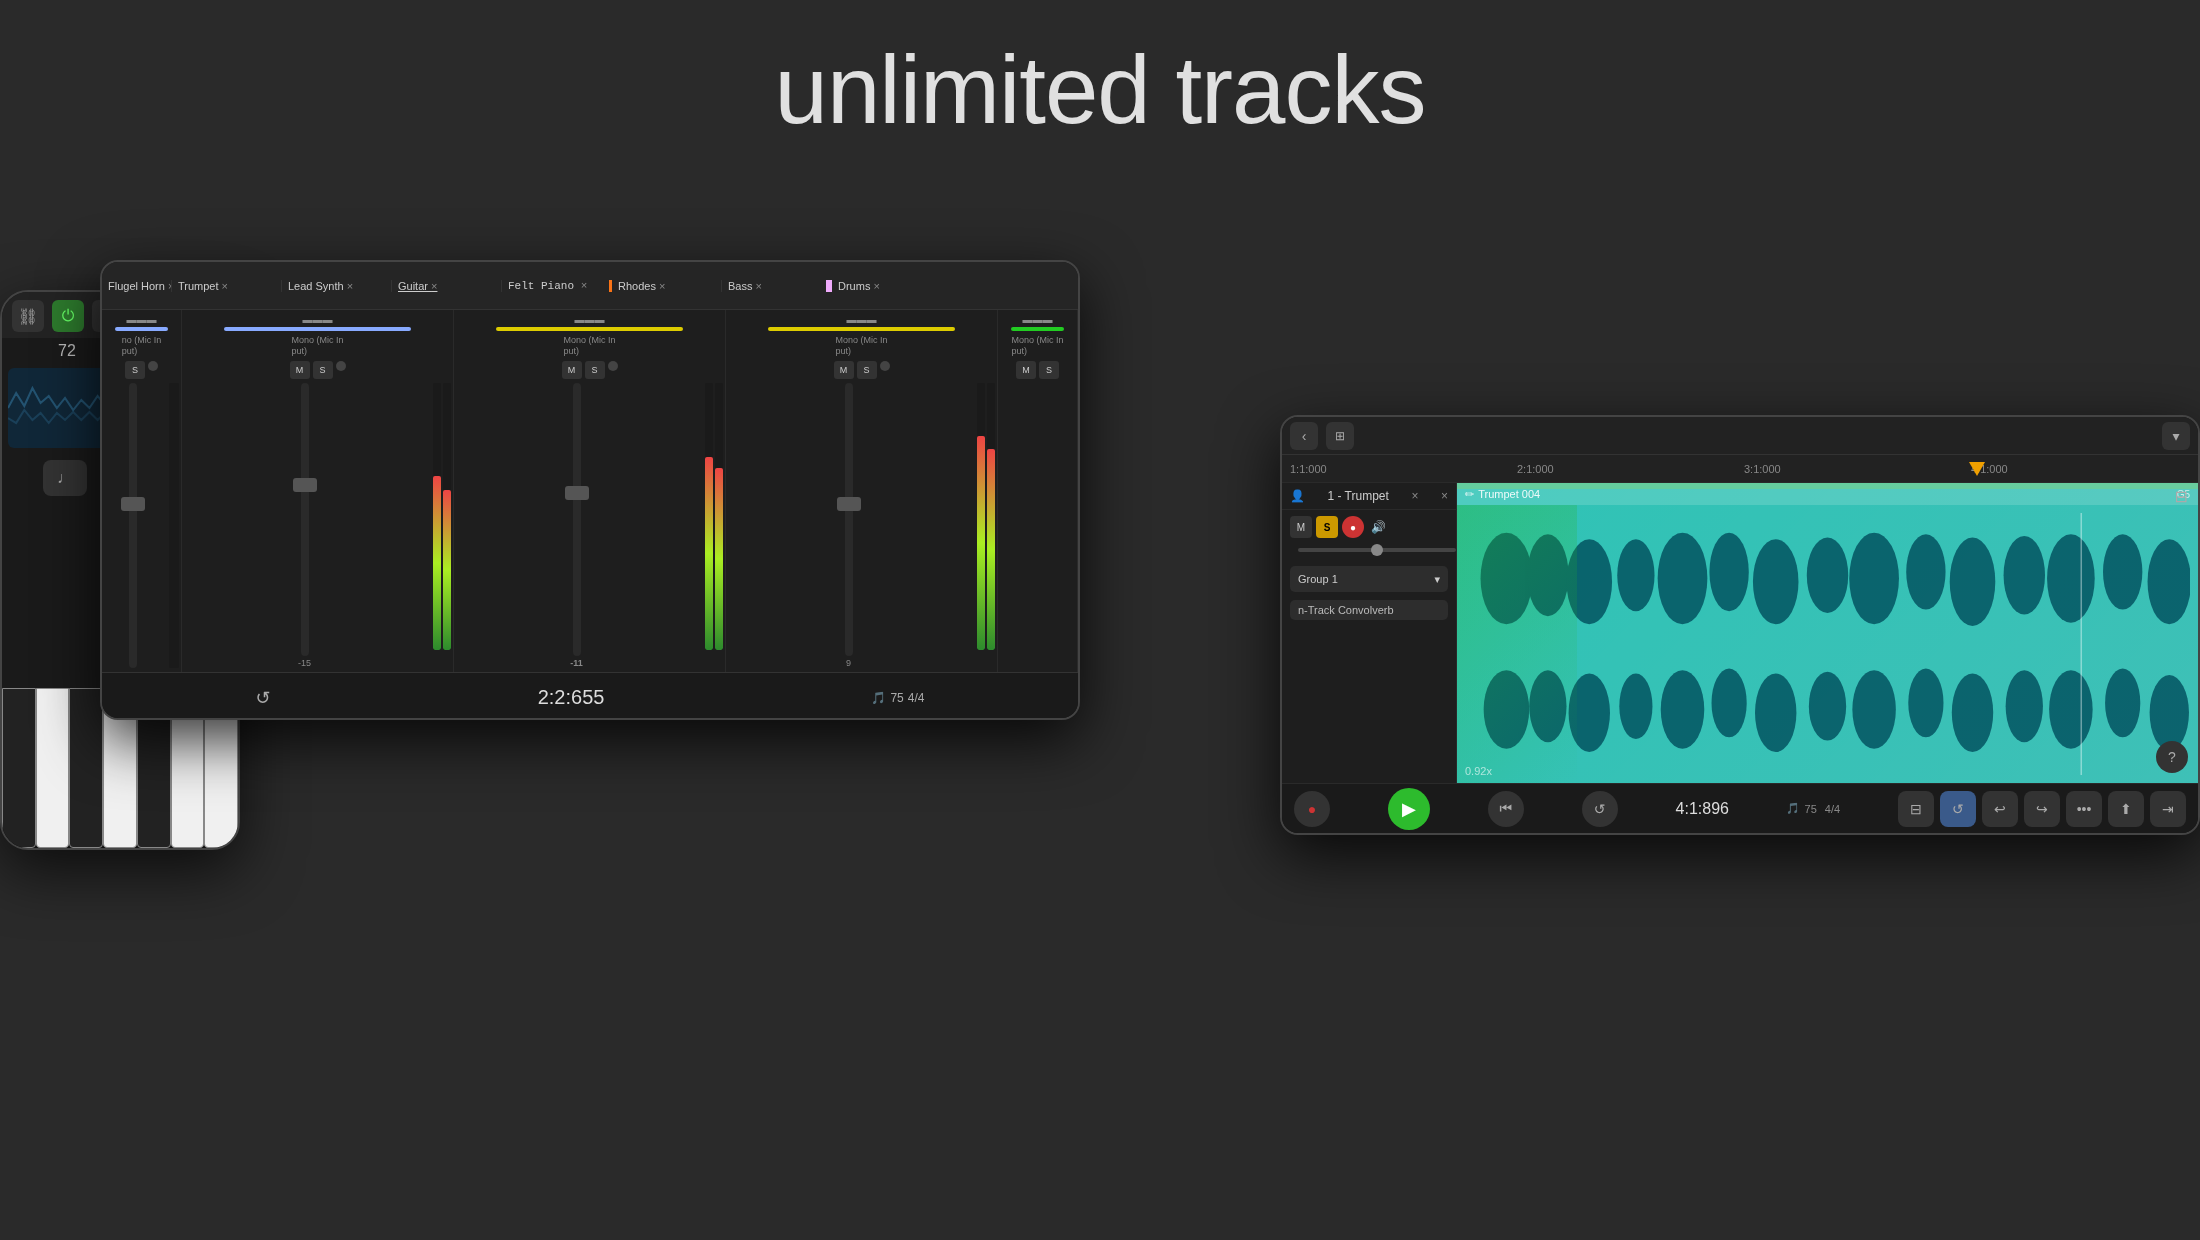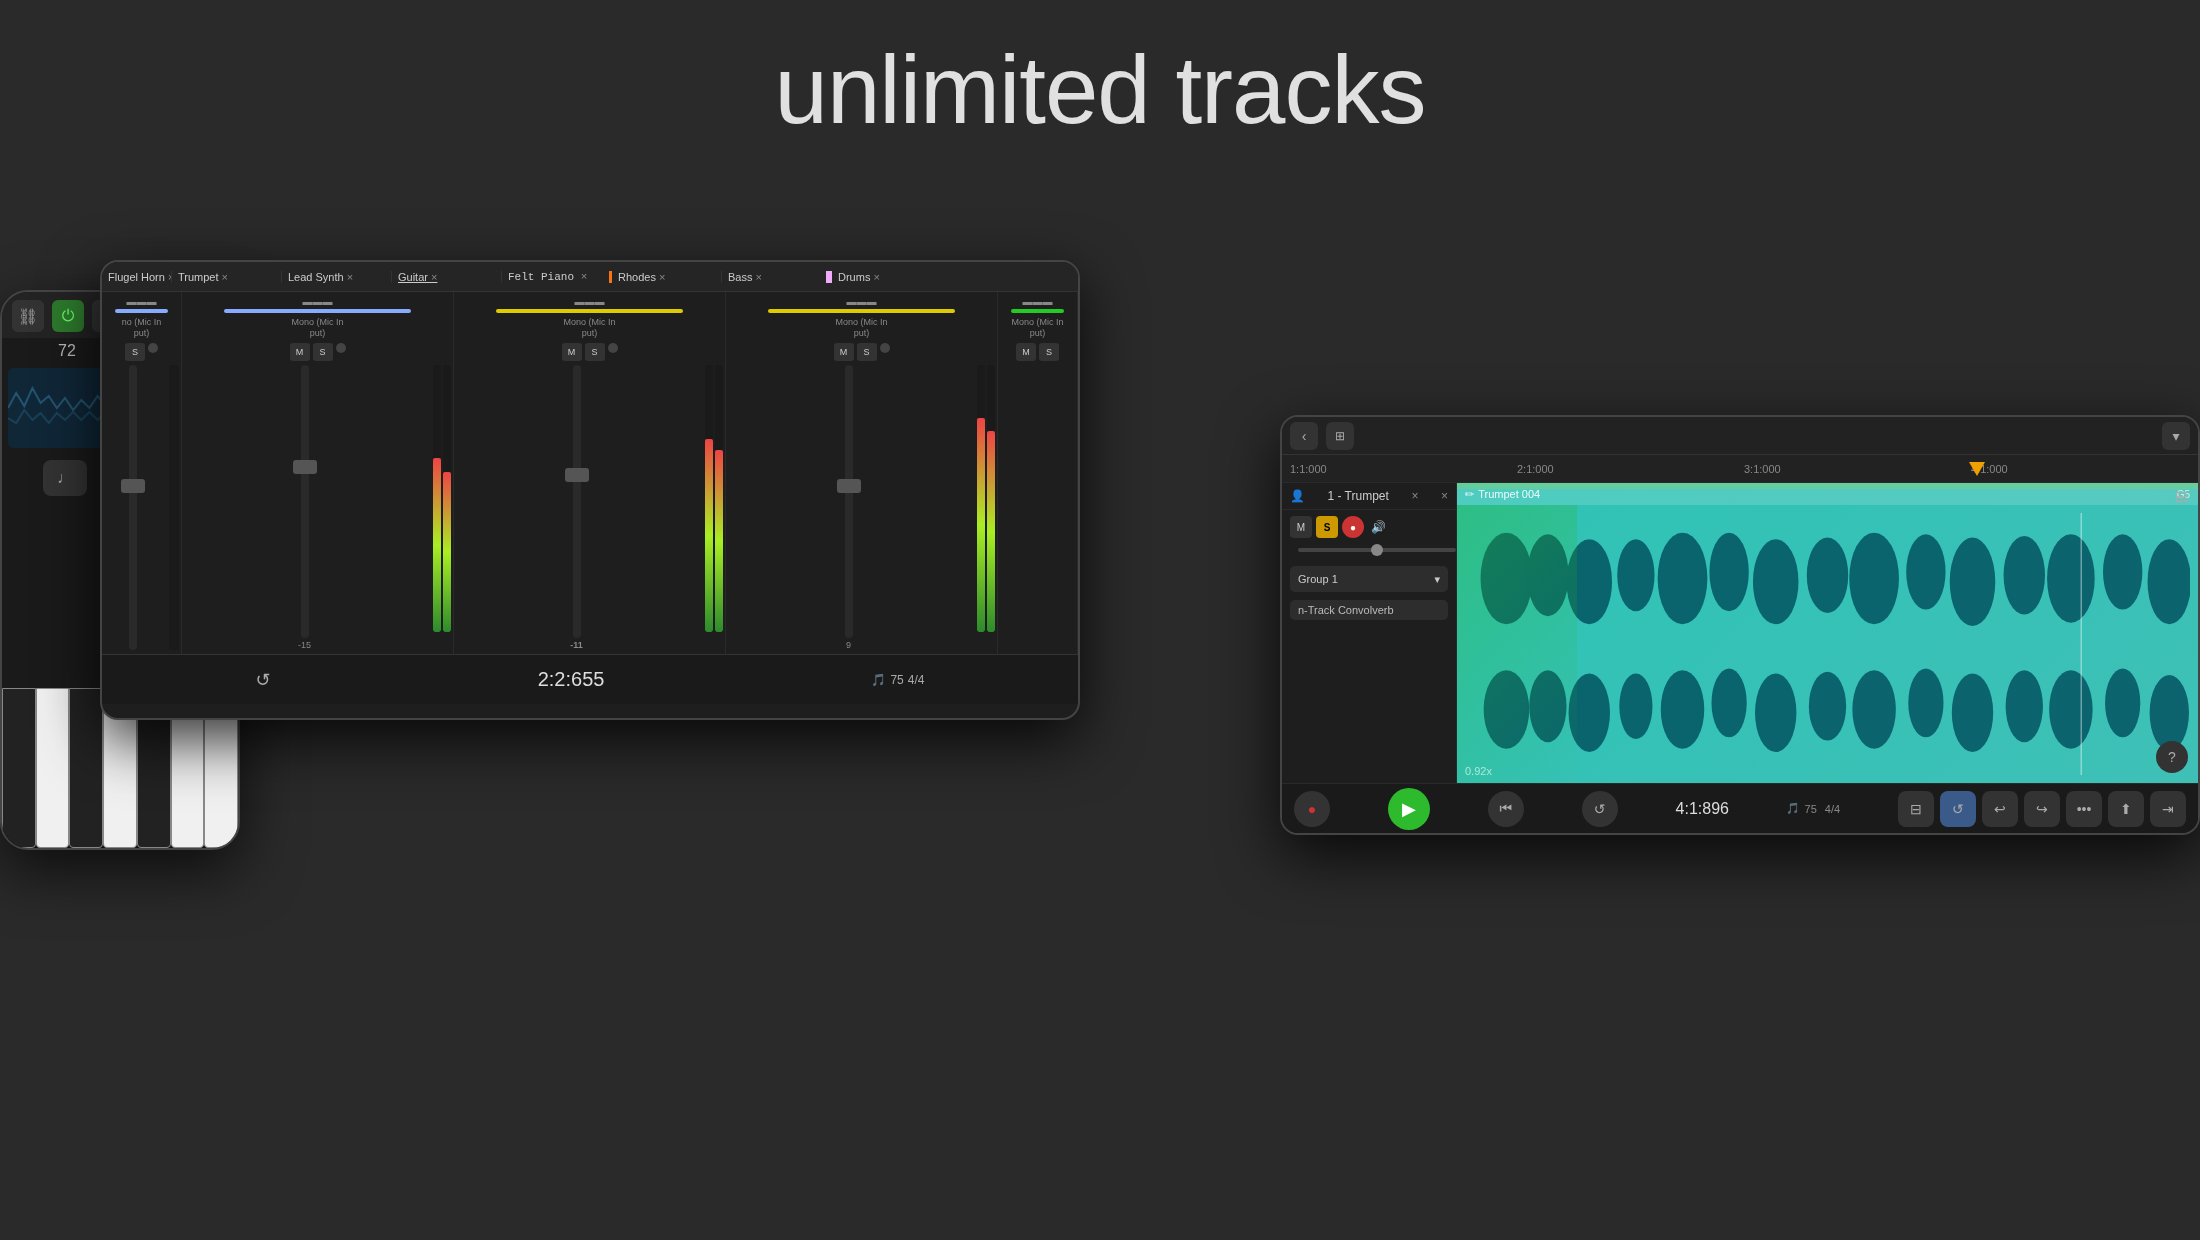--- a/index.html
+++ b/index.html
@@ -139,21 +139,21 @@
       width: 980px;
       height: 460px;
       background: #1e1e1e;
       border-radius: 18px;
       border: 2px solid #444;
       overflow: hidden;
       box-shadow: 0 20px 60px rgba(0,0,0,0.8);
     }
     .mixer-header {
       background: #252525;
-      height: 30px;
+      height: 48px;
       display: flex;
       align-items: center;
       border-bottom: 1px solid #333;
     }
     .track-strip {
       display: flex;
       height: calc(100% - 44px - 50px);
       overflow: hidden;
     }
     .strip {
@@ -172,21 +172,21 @@
       margin-bottom: 2px;
     }
     .color-bar {
       width: 70%; height: 4px;
       border-radius: 2px;
       margin-bottom: 4px;
     }
     .strip-label-sm {
       font-size: 9px;
       color: #888;
-      text-align: center;
+      text-align: left;
       margin-bottom: 4px;
       line-height: 1.2;
     }
     .ms-row {
       display: flex; gap: 3px; margin-bottom: 4px;
     }
     .ms-btn {
       width: 20px; height: 18px;
       background: #333;
       border-radius: 3px;

